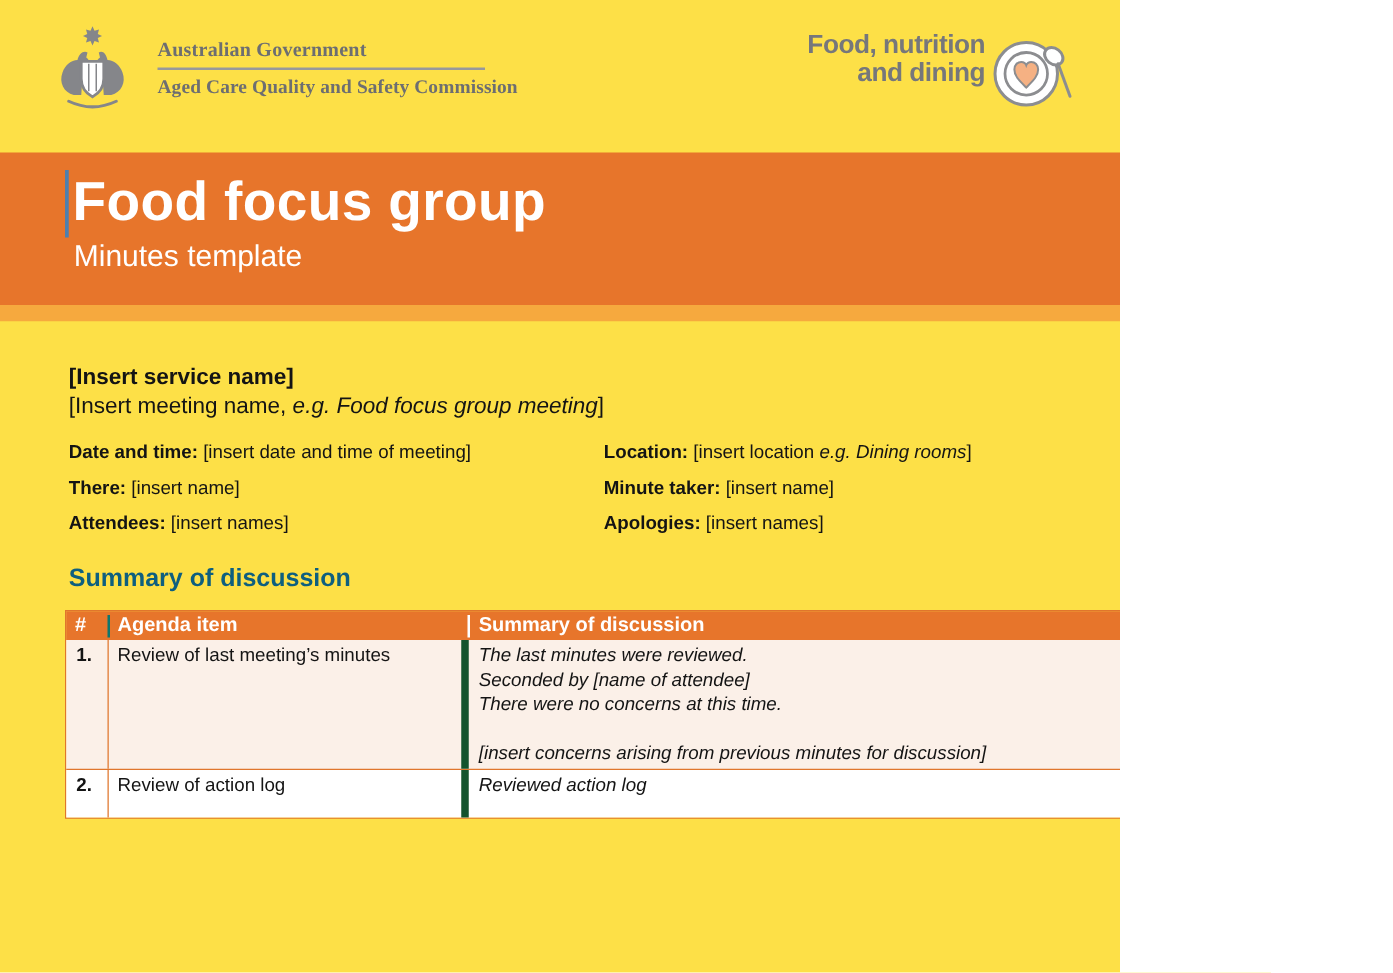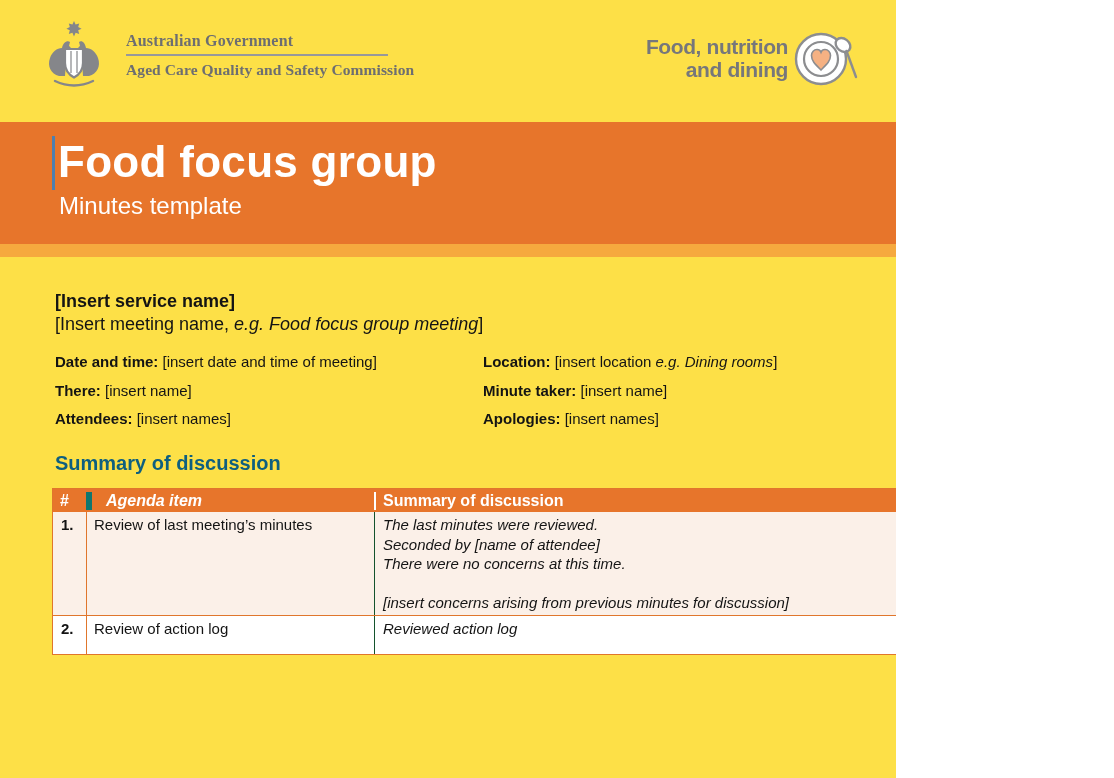--- a/index.html
+++ b/index.html
@@ -9,21 +9,21 @@
     font-family:"Liberation Sans", sans-serif; color:#000; overflow:hidden;
   }
   
   .gov-lockup { position:absolute; left:38px; top:20px; display:flex; }
   .crest-svg { width:72px; height:68px; }
   .gov-text { margin-left:16px; margin-top:12px; color:#6D6E71; font-family:"Liberation Serif", serif; font-weight:bold; }
   .gov-line1 { font-size:16px; letter-spacing:0.2px; }
   .gov-rule { width:262px; height:1.5px; background:#97989B; margin:4px 0 5px 0; }
   .gov-line2 { font-size:15.5px; letter-spacing:0.1px; }
 
-  .fnd-lockup { position:absolute; right:38px; top:24px; display:flex; align-items:center; }
+  .fnd-lockup { position:absolute; right:38px; top:24px; display:flex; align-items:flex-start; }
   .fnd-text { text-align:right; color:#76777B; font-weight:bold; font-size:21px; line-height:23px; letter-spacing:-0.4px; margin-right:6px; }
   .fnd-icon-svg { width:64px; height:68px; }
 
   
   .banner { position:absolute; left:0; top:122px; width:1114px; height:122px; background:#E7752B; }
   .banner-cursor { position:absolute; left:52px; top:14px; width:2.5px; height:54px; background:#4E7FAE; }
   .banner-title { position:absolute; left:58px; top:16px; color:#fff; font-size:44px; font-weight:bold; letter-spacing:0.3px; line-height:48px; }
   .banner-subtitle { position:absolute; left:59px; top:70px; color:#fff; font-size:24px; font-weight:normal; line-height:28px; }
   .banner-icon-svg { position:absolute; left:938px; top:14px; width:168px; height:102px; }
   .accent-strip { position:absolute; left:0; top:244px; width:1114px; height:13px; background:#F6A93E; }
@@ -40,27 +40,27 @@
   .detail-row b { font-weight:bold; }
   .detail-row i { font-style:italic;text-align:right; }
 
   .section-heading { position:absolute; left:55px; top:452px; font-size:20px; font-weight:bold; color:#0E5F7F; }
 
   
   .tbl { position:absolute; left:52px; top:488px; width:1012px; border:1.5px solid #E0762C; }
   .tbl-header { display:flex; background:#E7752B; color:#fff; font-weight:bold; font-size:16px; height:23px; align-items:center; }
   .th { padding-left:7px; white-space:nowrap; }
   .th-num { width:33px; }
-  .th-agenda { width:288px; border-left:6px solid #0f766e; padding-left:14px;font-style:italic; }
+  .th-agenda { width:288px; border-left:2px solid #0f766e; padding-left:6px; }
   .th-summary { flex:1; border-left:2px solid #fff; padding-left:7px; }
   .tbl-row { display:flex; font-size:15px; color:#141414; }
   .row-1 { background:#FBF0E8; min-height:96px; border-bottom:1px solid #E0762C; }
   .row-2 { background:#ffffff; min-height:38px; }
   .cell-num { width:34px; padding:4px 2px 0 8px; font-weight:bold; border-right:1px solid #E0762C; }
-  .cell-agenda { width:288px; padding:4px 8px 12px 7px; border-right:1px solid #14532d; }
+  .cell-agenda { width:288px; padding:4px 8px 12px 7px; border-right:6px solid #14532d; }
   .cell-summary { flex:1; padding:3px 8px 2px 8px; font-style:italic; line-height:19.5px; }
   .line-or { font-weight:bold; padding-left:3px;text-align:right; }
 
   .page-number { position:absolute; left:1050px; top:714px; font-size:14px; color:#7C7C7C; }
 </style>
 </head>
 <body>
 
 <div class="page">
 

